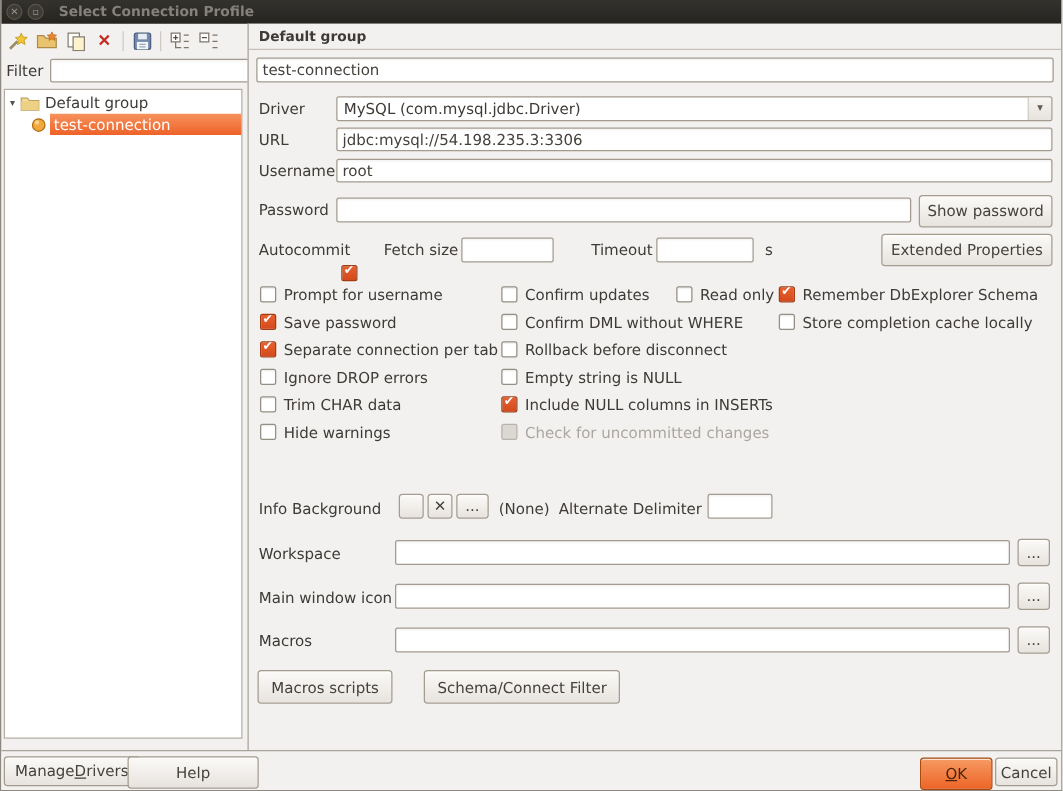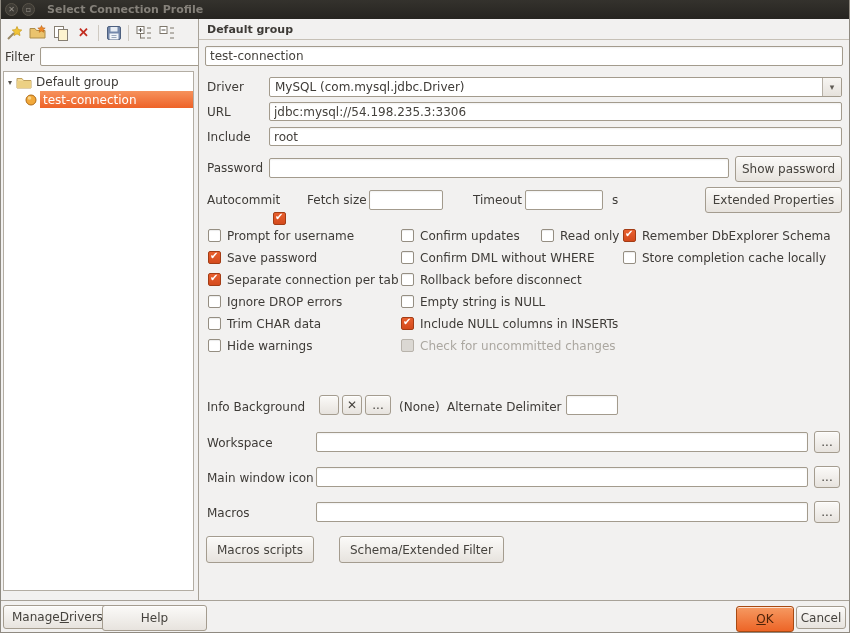--- a/index.html
+++ b/index.html
@@ -208,21 +208,21 @@
     <div class="combo a" style="left:70px; top:58px; right:7px;">
       <span class="val">MySQL (com.mysql.jdbc.Driver)</span>
       <span class="arrow">
           <span>▾</span>
         </span>
     </div>
 
     <span class="lbl a" style="left:8px; top:86px;">URL</span>
     <input class="input a" style="left: 70px; top: 83px; right: 7px; height: 19px;" value="jdbc:mysql://54.198.235.3:3306">
 
-    <span class="lbl a" style="left:8px; top:111px;">Include</span>
+    <span class="lbl a" style="left:8px; top:111px;">Username</span>
     <input class="input a" style="left: 70px; top: 108px; right: 7px; height: 19px;" value="root">
 
     <span class="lbl a" style="left:8px; top:142px;">Password</span>
     <input class="input a" style="left: 70px; top: 139px; width: 460px;" value="">
     <button class="btn a" style="left:536px; top:137px; right:7px; height:25px;">Show password</button>
 
     <span class="lbl a" style="left:8px; top:174px;">Autocommit</span>
     <span class="box a checked" style="left:74px; top:172px;"></span>
     <span class="lbl a" style="left:108px; top:174px;">Fetch size</span>
     <input class="input a" style="left: 170px; top: 171px; width: 74px;" value="">
@@ -328,21 +328,21 @@
     <input class="input a" style="left: 117px; top: 448px; width: 492px;" value="">
     <button class="btn sq a" style="left:615px; top:447px; width:26px; height:22px;">...</button>
 
     
     <span class="lbl a" style="left:8px; top:487px;">Macros</span>
     <input class="input a" style="left: 117px; top: 483px; width: 492px;" value="">
     <button class="btn sq a" style="left:615px; top:482px; width:26px; height:22px;">...</button>
 
     
     <button class="btn a" style="left:7px; top:517px; height:27px;">Macros scripts</button>
-    <button class="btn a" style="left:140px; top:517px; height:27px;">Schema/Extended Filter</button>
+    <button class="btn a" style="left:140px; top:517px; height:27px;">Schema/Connect Filter</button>
   </div>
 
   <div class="footer">
     <button class="btn a" style="left:2px; top:4px; height:24px; padding:0 8px;">
         <span>Manage </span>
         <span class="mn">D</span>
         <span>rivers</span>
       </button>
     <button class="btn a" style="left:101px; top:4px; width:105px; height:24px;">Help</button>
     <button class="btn ok a" style="right:55px; top:5px; width:58px; height:23px;">

